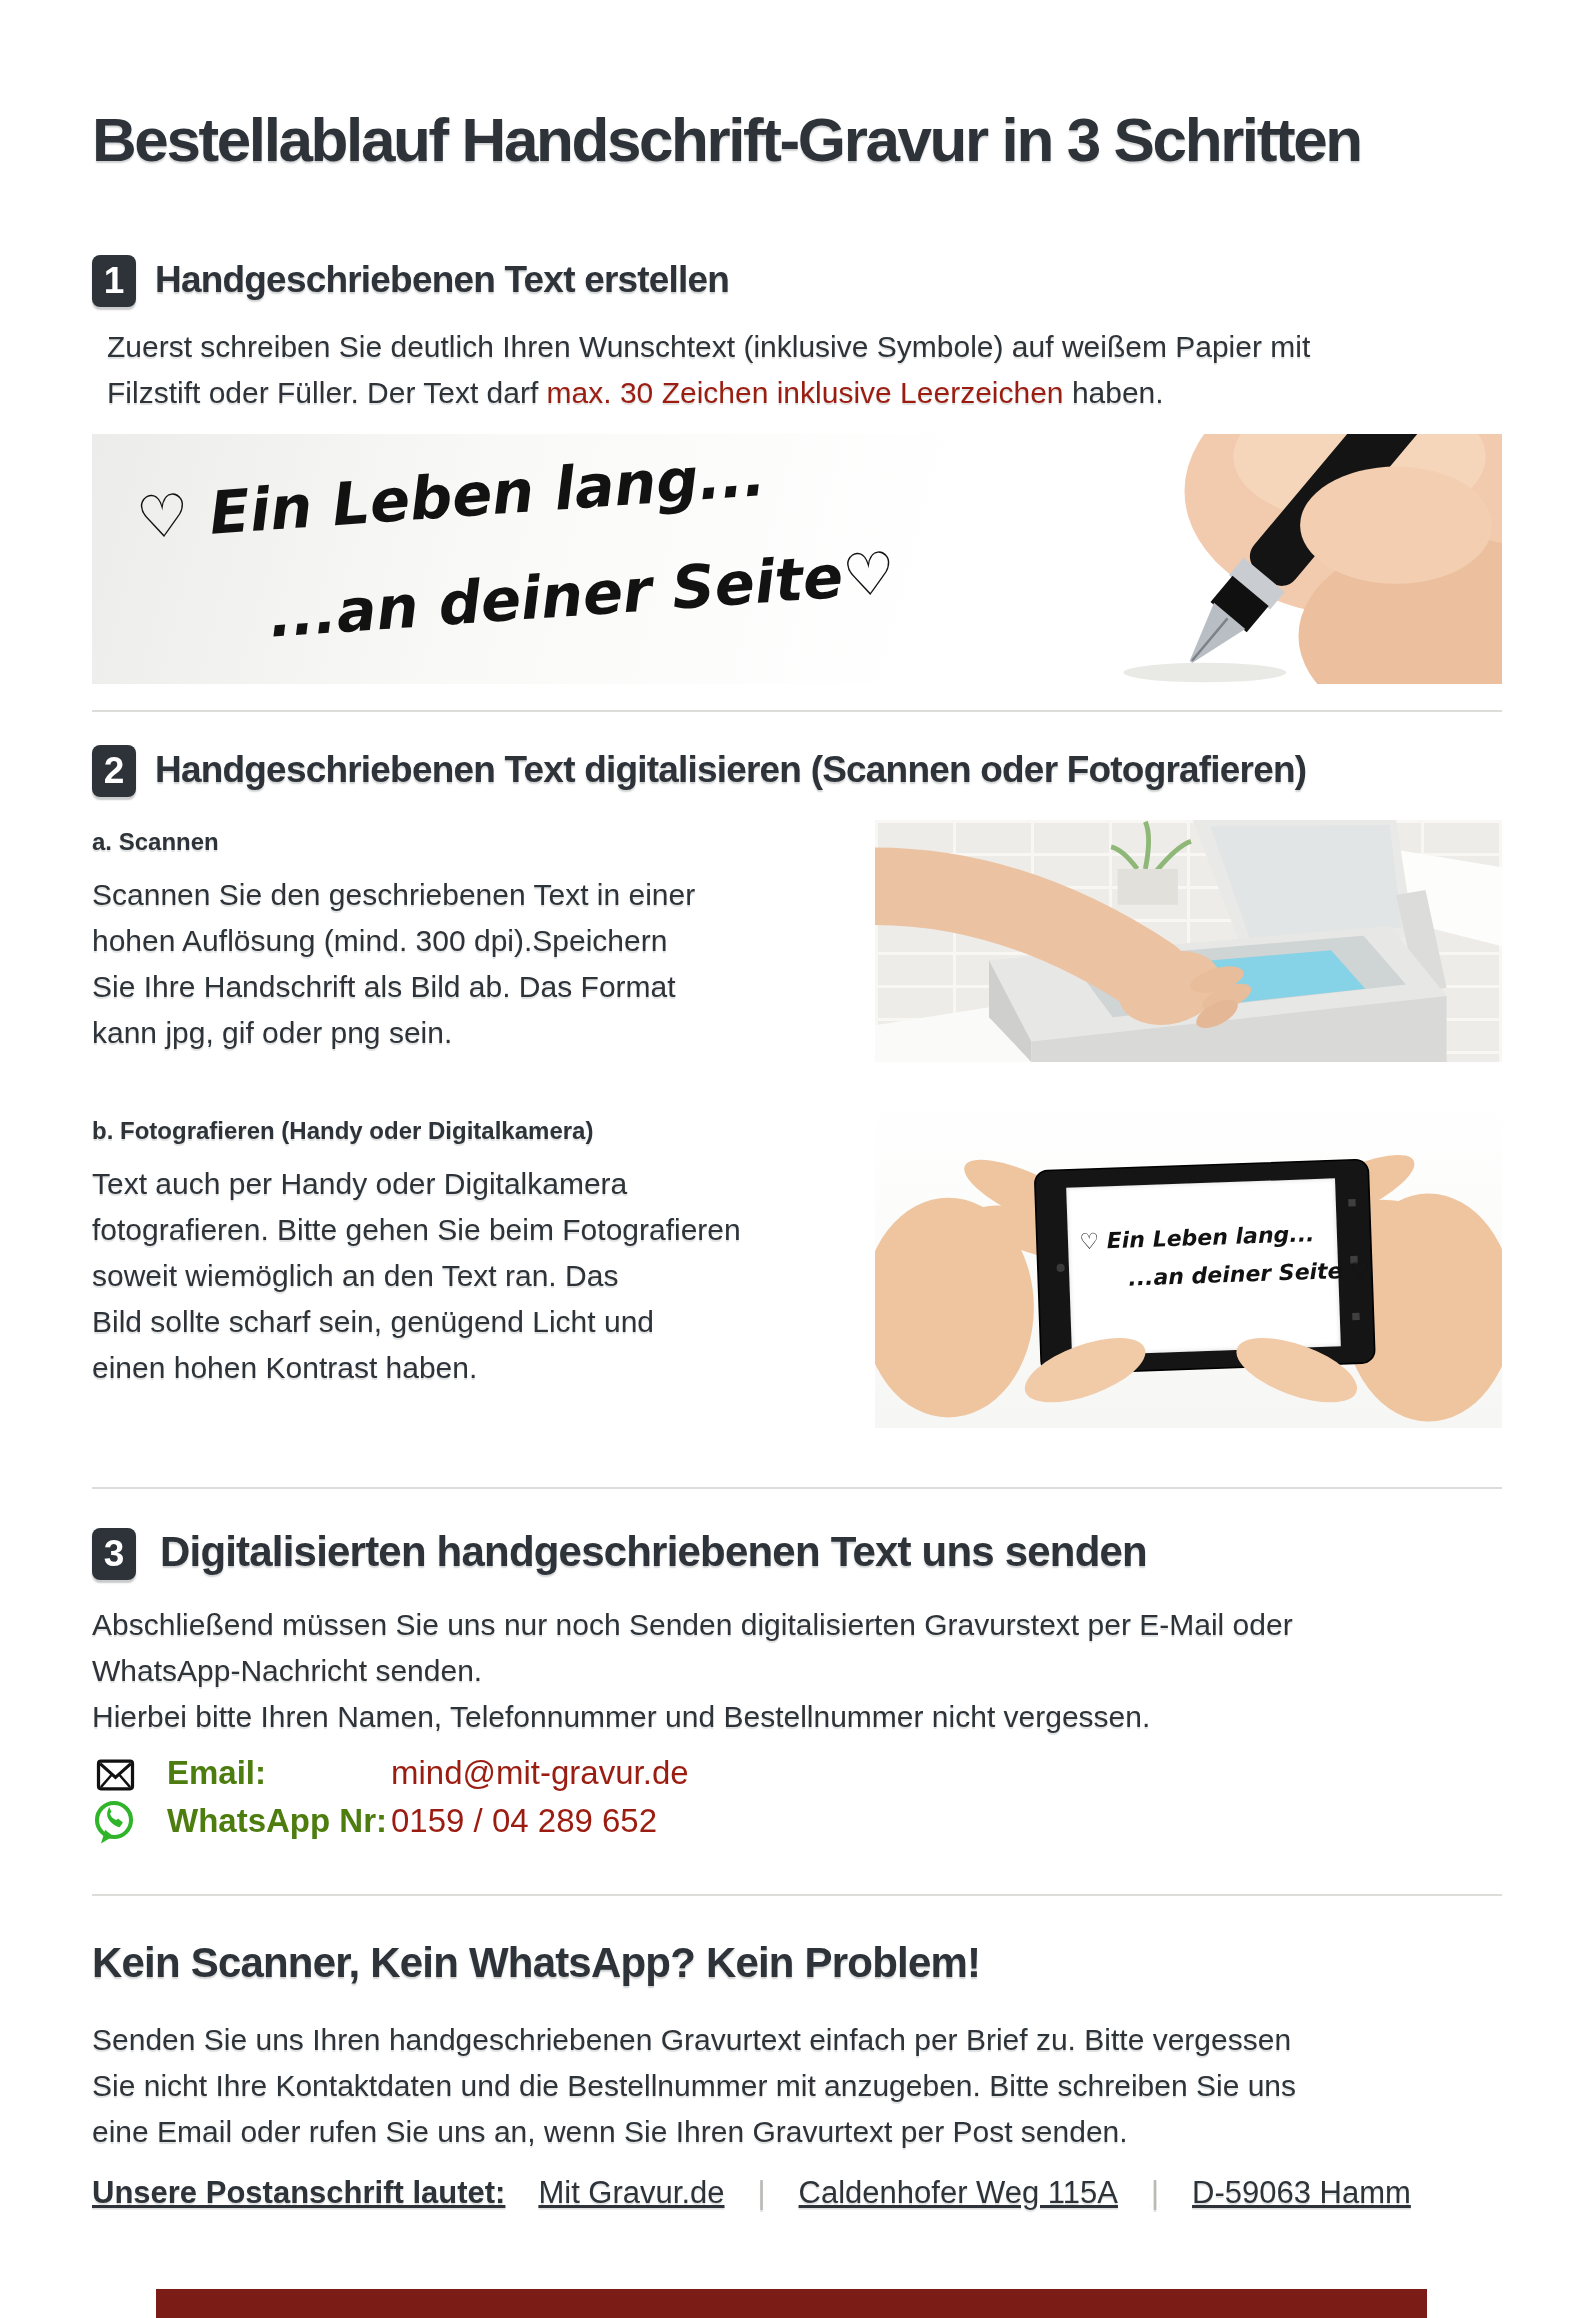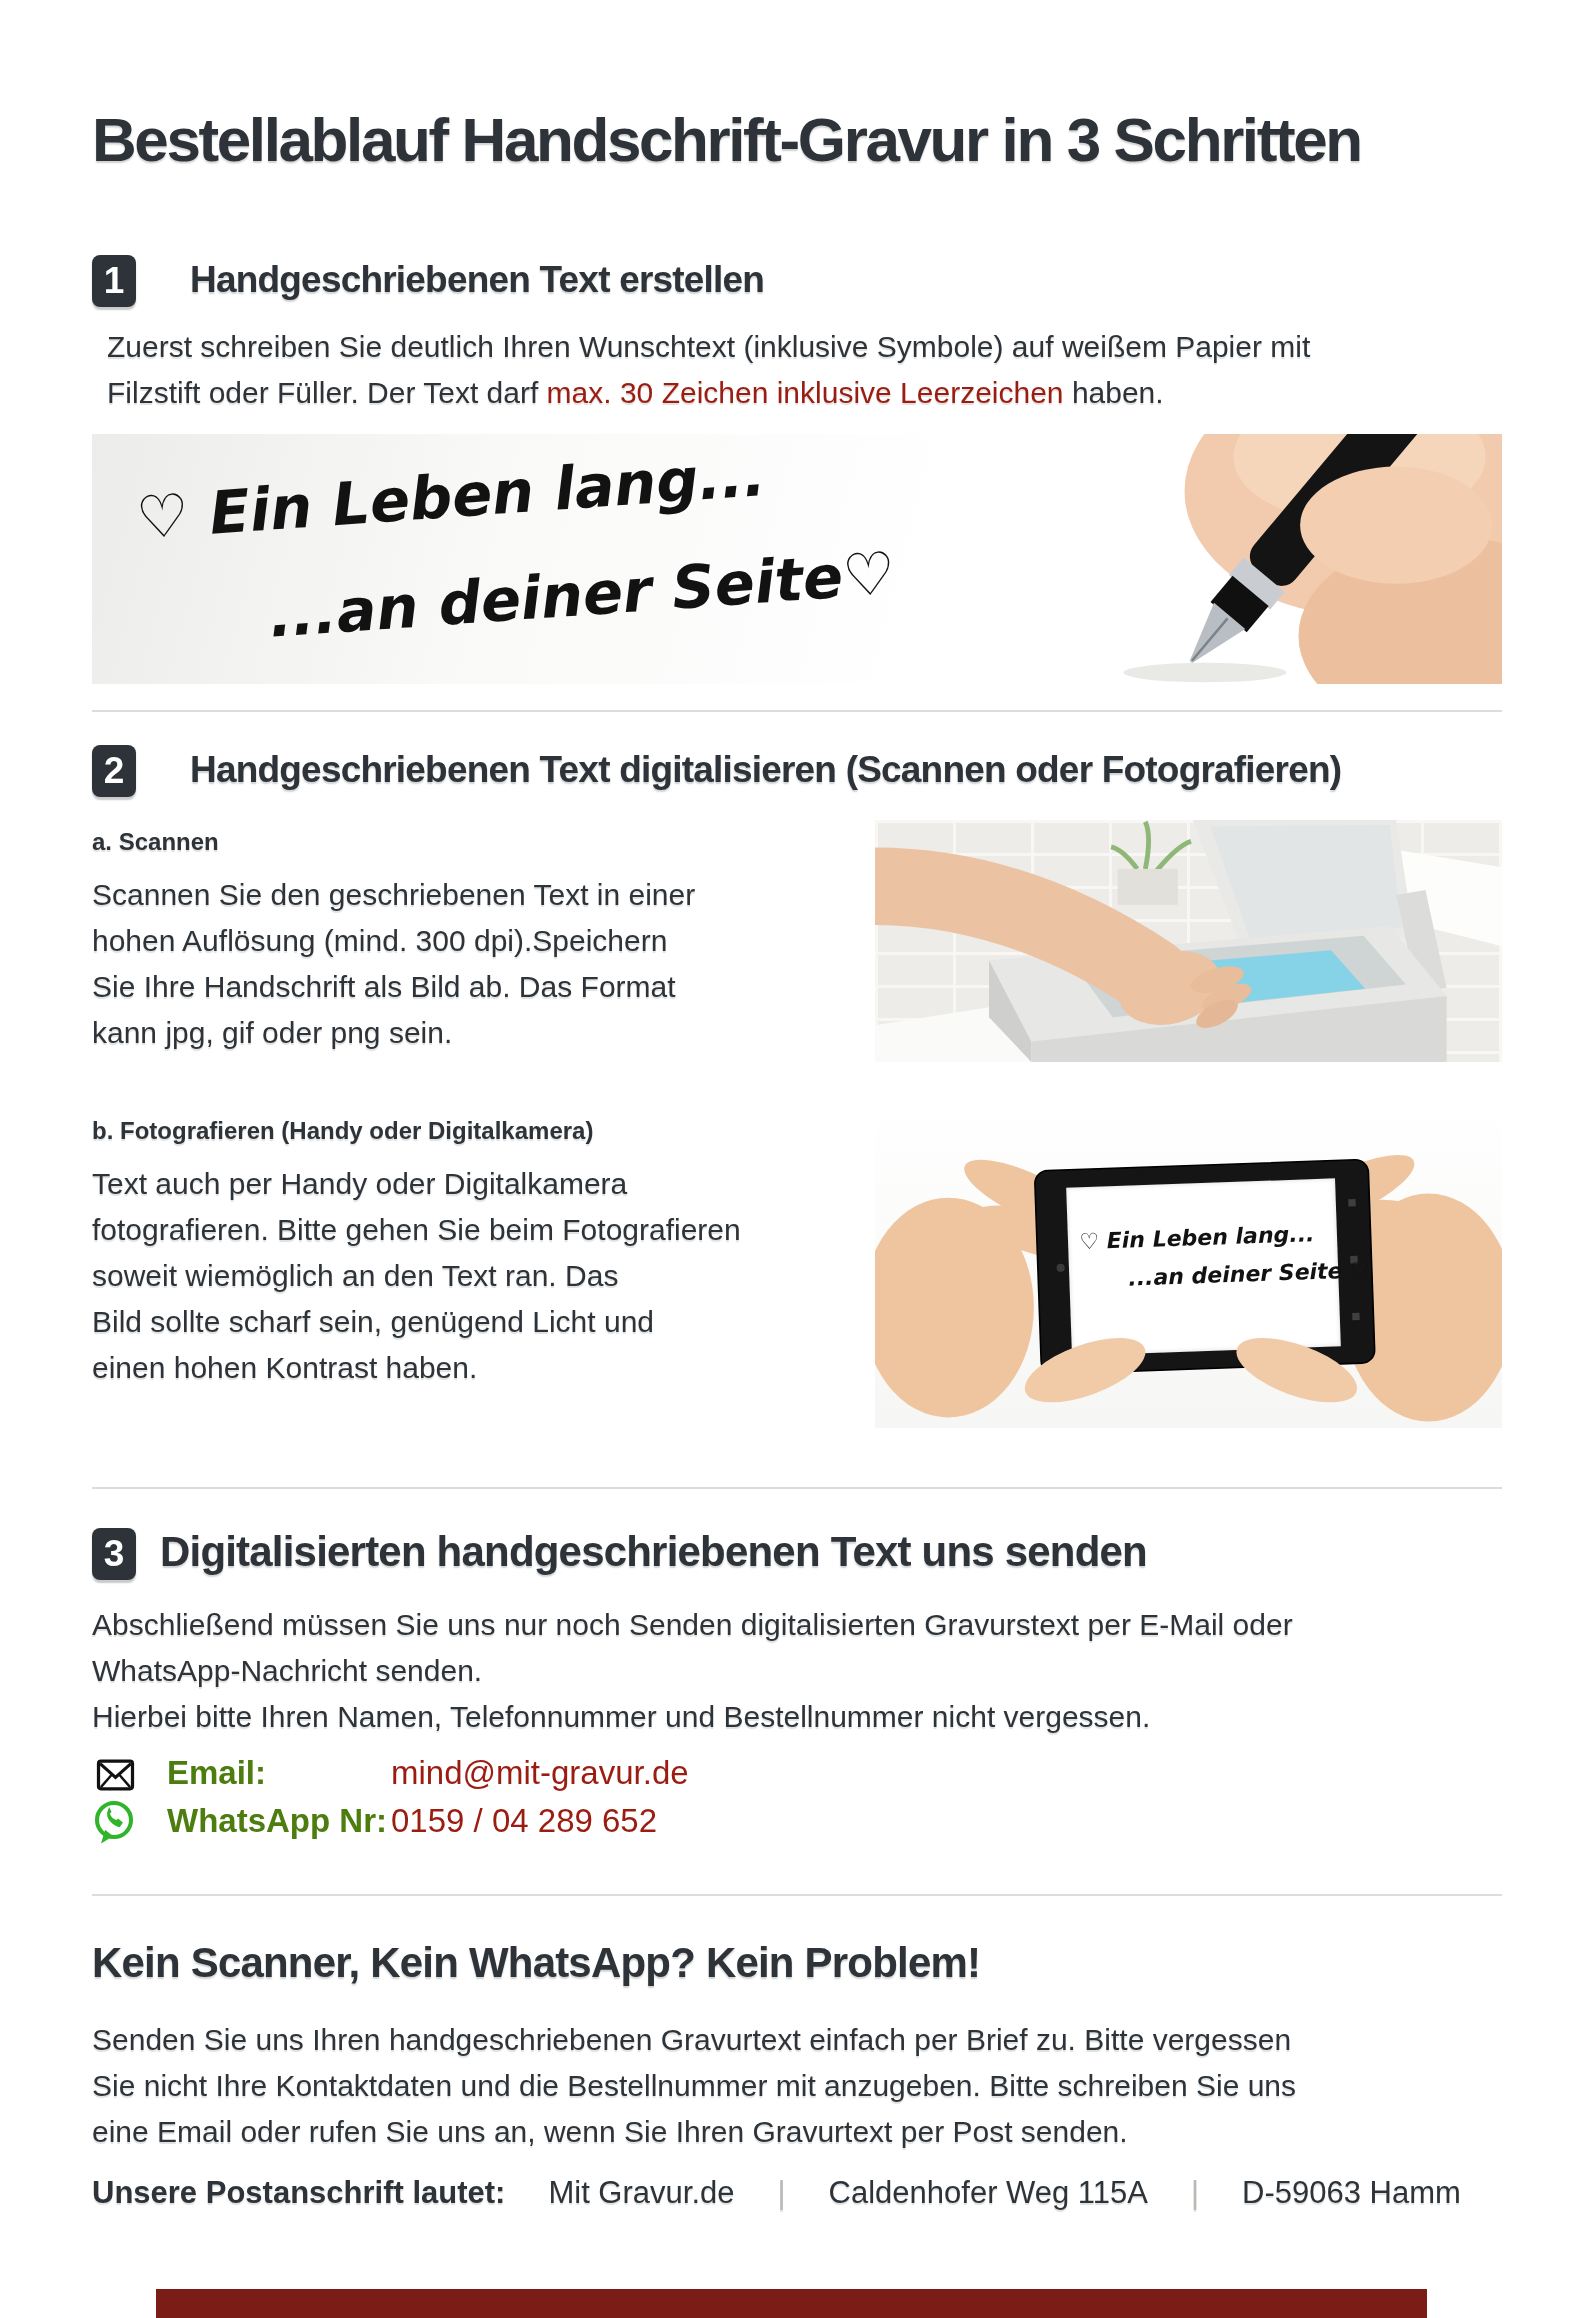--- a/index.html
+++ b/index.html
@@ -4,21 +4,21 @@
 <title>Bestellablauf Handschrift-Gravur in 3 Schritten</title>
 <style>
   html,body{margin:0;padding:0;background:#ffffff;}
   .page{
     position:relative;width:1584px;height:2319px;background:#ffffff;overflow:hidden;
     font-family:"Liberation Sans",sans-serif;color:#2d3338;padding-left:24px;
   }
   .abs{position:absolute;}
   .headline{font-weight:bold;letter-spacing:-0.8px;text-shadow:0 2.4px 1.6px rgba(40,45,50,.22);white-space:nowrap;}
   .title{font-size:62px;letter-spacing:-2.4px;}
-  .h2{font-size:37px;margin-left:35px;}
+  .h2{font-size:37px;}
   .h3{font-size:42px;}
   .body-text{font-size:30px;line-height:46px;text-shadow:0 1.6px 0.8px rgba(40,45,50,.15);white-space:nowrap;}
   .sub-title{font-size:24px;font-weight:bold;text-shadow:0 1.6px 0.8px rgba(40,45,50,.15);white-space:nowrap;}
   .accent{color:#9b1d11;}
   .badge{
     width:44px;height:52px;background:#2d3338;border-radius:8.1px;color:#ffffff;
     font-size:37px;font-weight:bold;display:flex;align-items:center;justify-content:center;
     box-shadow:0 2.4px 1.6px rgba(40,45,50,.25);
   }
   .divider{height:2.4px;background:#dcdcd8;}
@@ -36,22 +36,22 @@
     background-size:100% 33px,78px 100%;
   }
   .photo3{background:linear-gradient(180deg,#ffffff 0%,#f6f6f4 100%);}
   .phone-screen{
     background:#ffffff;transform:rotate(-2deg);transform-origin:center;
     box-shadow:inset 0 0 4.9px rgba(0,0,0,.15);
   }
   .hw-small{font-size:22px;}
   .contact-label{font-size:33px;font-weight:bold;color:#4d7c0f;white-space:nowrap;}
   .contact-value{font-size:33px;color:#9b1d11;white-space:nowrap;}
-  .postal{display:flex;align-items:baseline;gap:43px;font-size:31px;white-space:nowrap;
-          text-shadow:0 1.6px 0.8px rgba(40,45,50,.15);}
+  .postal{display:flex;align-items:baseline;gap:33px;font-size:31px;white-space:nowrap;
+          text-shadow:0 1.6px 0.8px rgba(40,45,50,.15);text-decoration:underline;}
   .postal .pipe{color:#b9b9b5;font-weight:normal;}
   .footer-bar{background:#7b1c17;}
 </style>
 </head>
 <body>
 
 <div class="page">
 
   <div class="abs headline title" style="left:92px;top:104px;">Bestellablauf Handschrift-Gravur in 3 Schritten</div>
 

